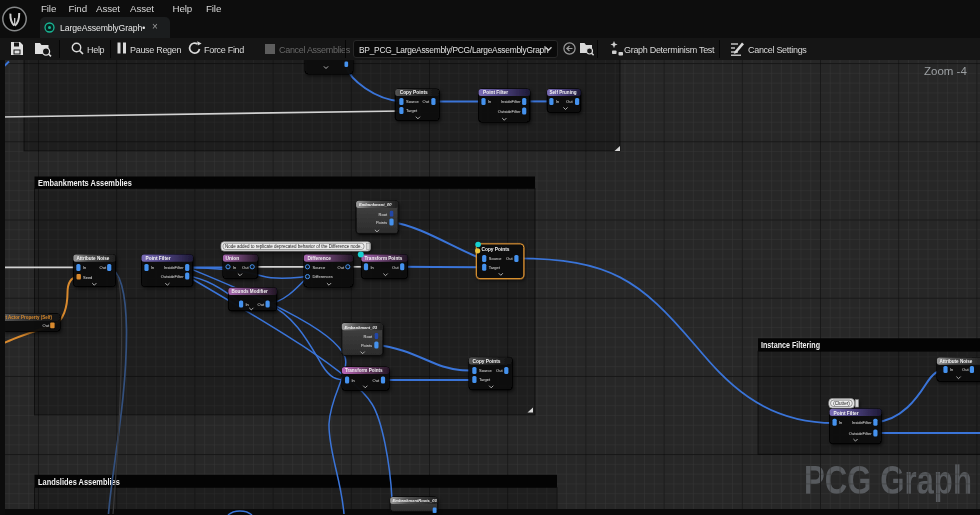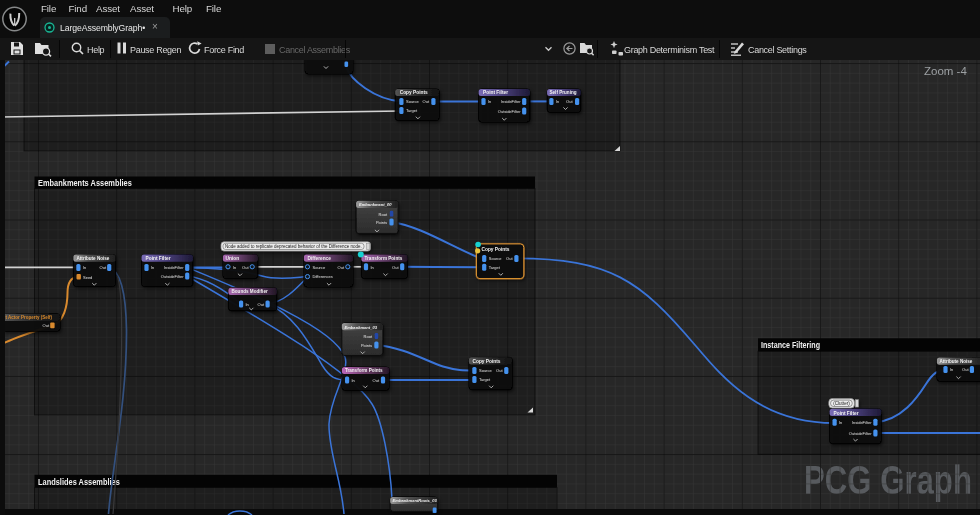--- a/index.html
+++ b/index.html
@@ -65,20 +65,23 @@
   <svg style="position:absolute;left:188px;top:3px" width="14" height="14" viewBox="0 0 14 14">
     <path d="M11.5 8 A5 5 0 1 1 9.5 3" fill="none" stroke="#dadada" stroke-width="1.7"></path>
     <path d="M9.2 0.2 L9.9 4.4 L13.6 2.4 Z" fill="#dadada"></path>
   </svg>
   <span class="tbtext" style="left:204px">Force Find</span>
   <svg style="position:absolute;left:265px;top:6px" width="10" height="10" viewBox="0 0 10 10">
     <rect x="0" y="0" width="10" height="10" fill="#5d5d5d"></rect>
   </svg>
   <span class="tbtext tbdis" style="left:279px">Cancel Assemblies</span>
   <div class="sep" style="left:345px"></div>
+  <div class="dd">
+      <span>BP_PCG_LargeAssembly/PCG/LargeAssemblyGraph</span>
+    </div>
   <svg style="position:absolute;left:544px;top:7.5px" width="9" height="6" viewBox="0 0 10 7">
       <path d="M1.5 1.5 L5 5 L8.5 1.5" fill="none" stroke="#cccccc" stroke-width="1.5"></path>
     </svg>
   <svg style="position:absolute;left:563px;top:4px" width="13" height="13" viewBox="0 0 13 13">
     <circle cx="6.5" cy="6.5" r="5.6" fill="none" stroke="#9a9a9a" stroke-width="1.2"></circle>
     <path d="M9.5 6.5 h-5 M6.5 4 l-2.7 2.5 2.7 2.5" fill="none" stroke="#9a9a9a" stroke-width="1.2"></path>
   </svg>
   <svg style="position:absolute;left:579px;top:3px" width="15" height="15" viewBox="0 0 15 15">
     <path d="M1 2 h4.5 l1.5 2 h6 v8 h-12 z" fill="#d8d8d8"></path>
     <circle cx="10.5" cy="10" r="3" fill="#161616" stroke="#d8d8d8" stroke-width="1.2"></circle>

